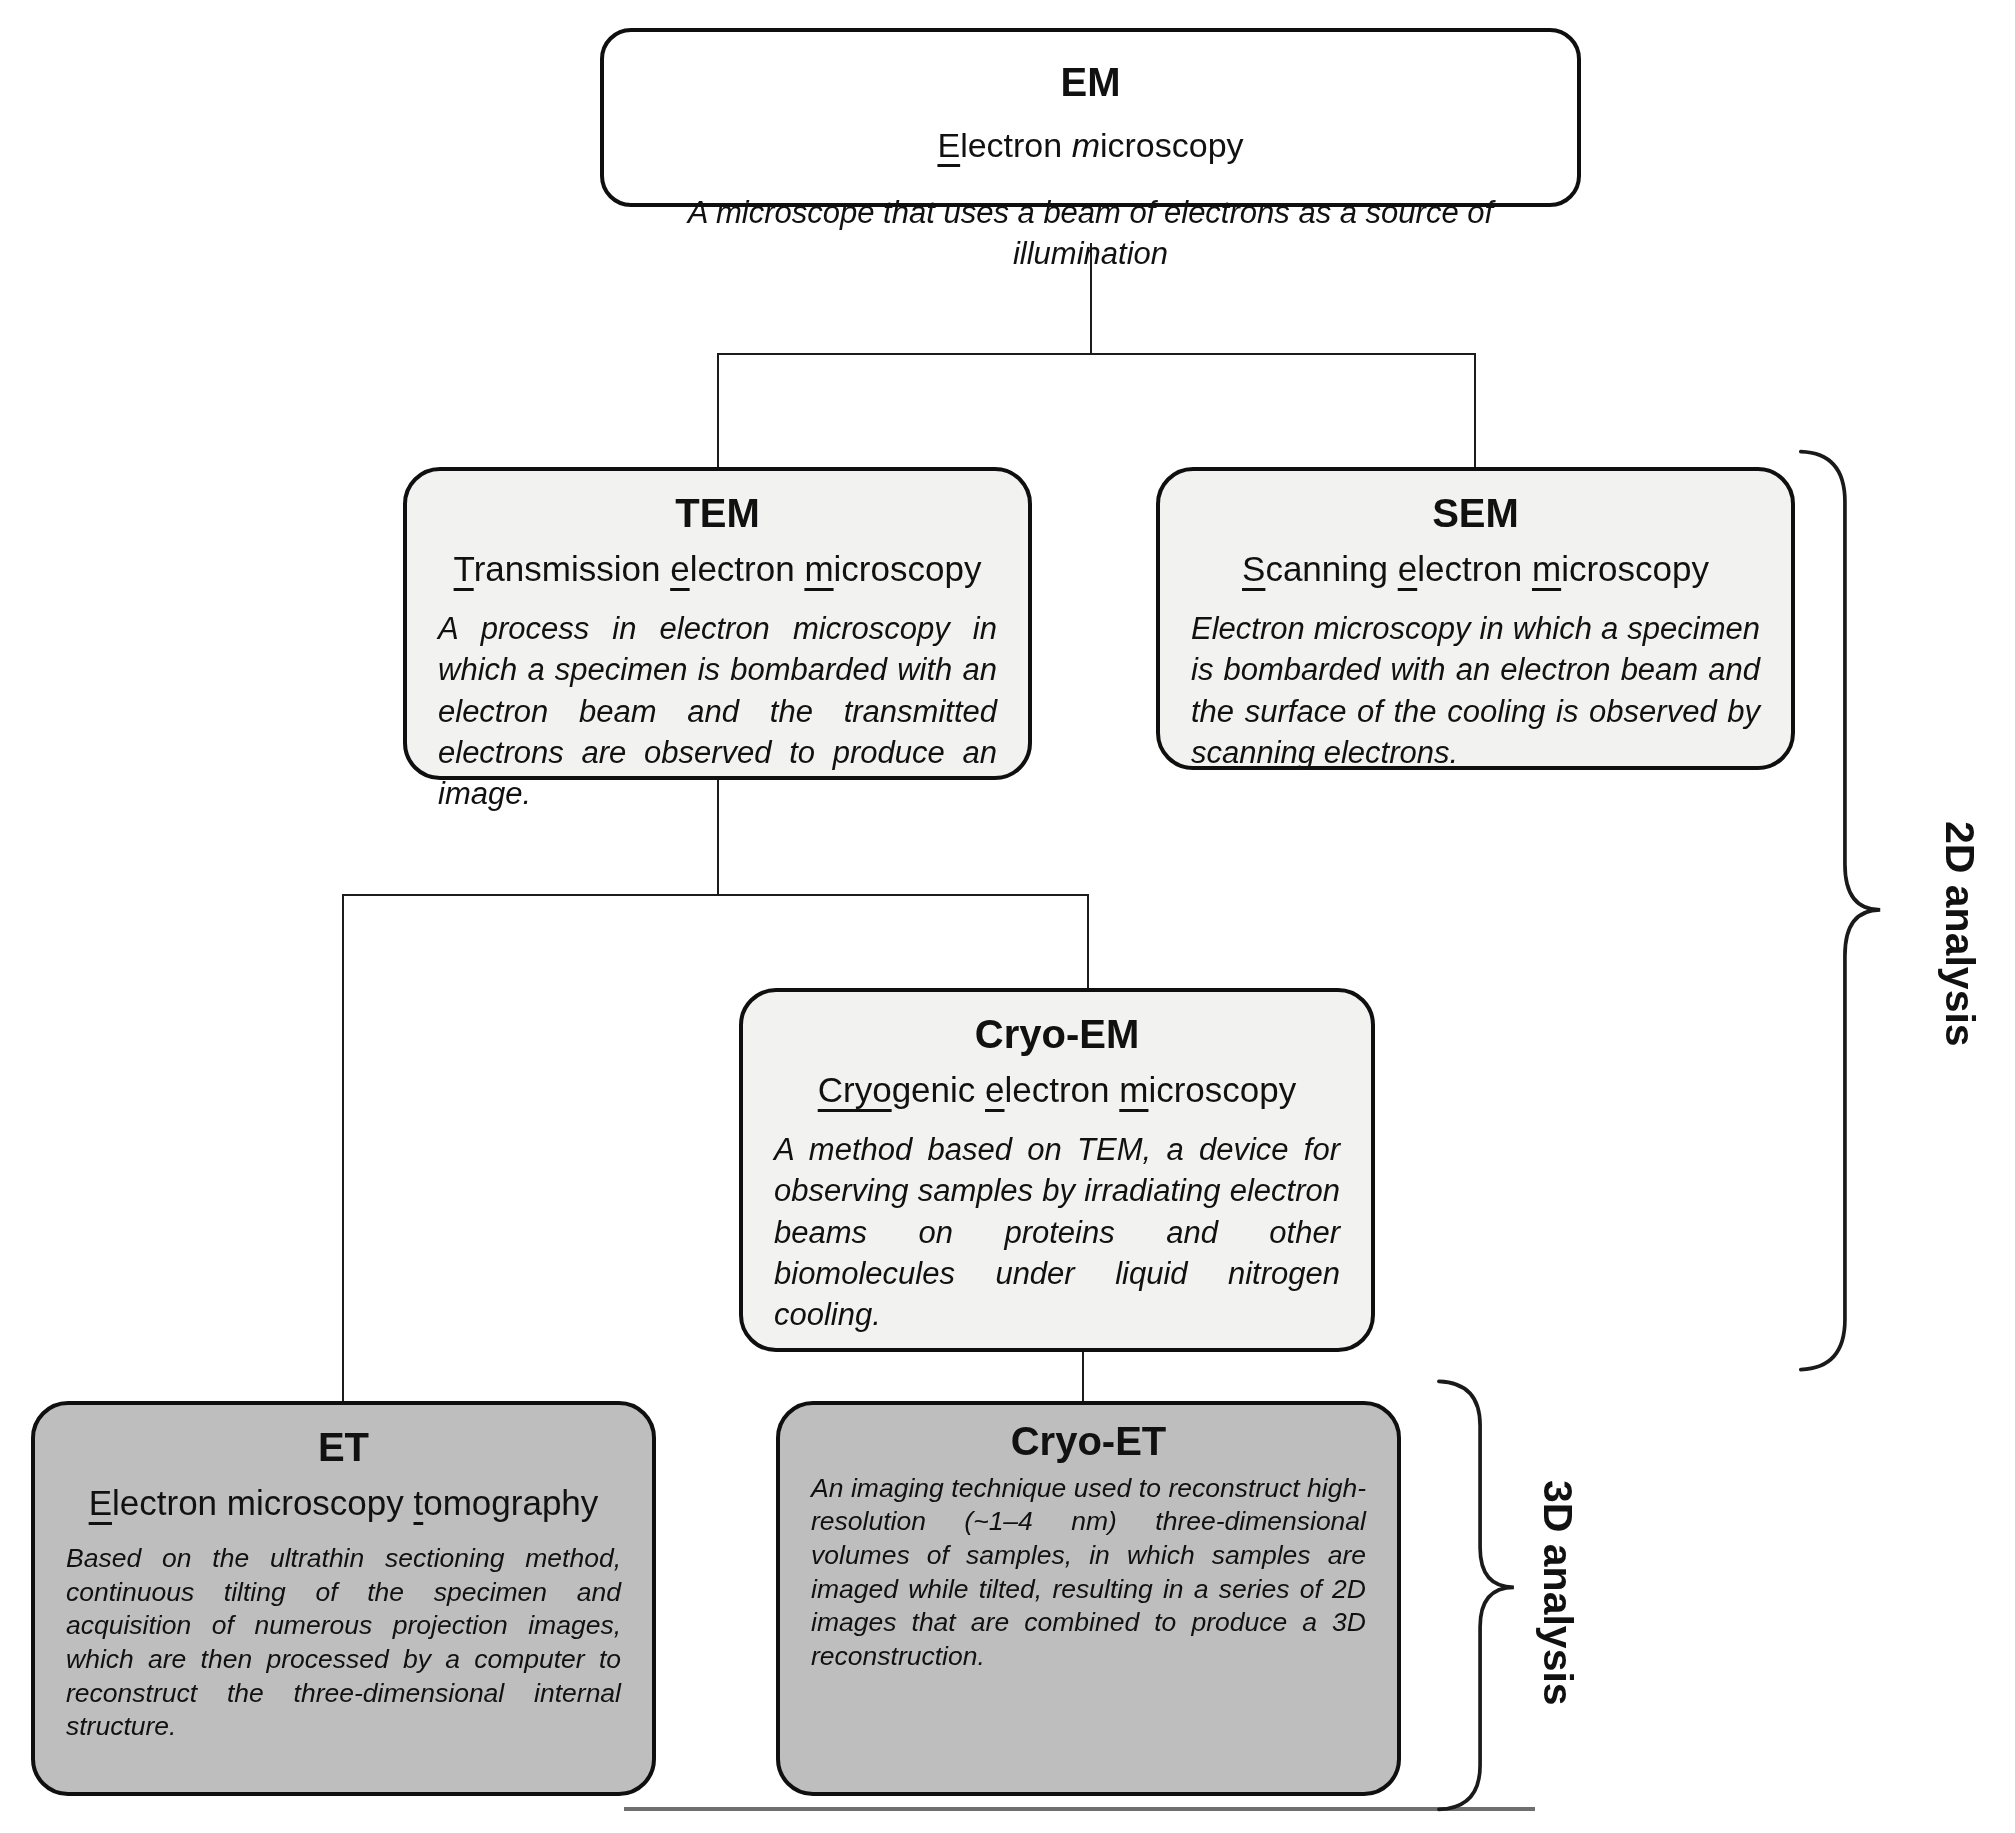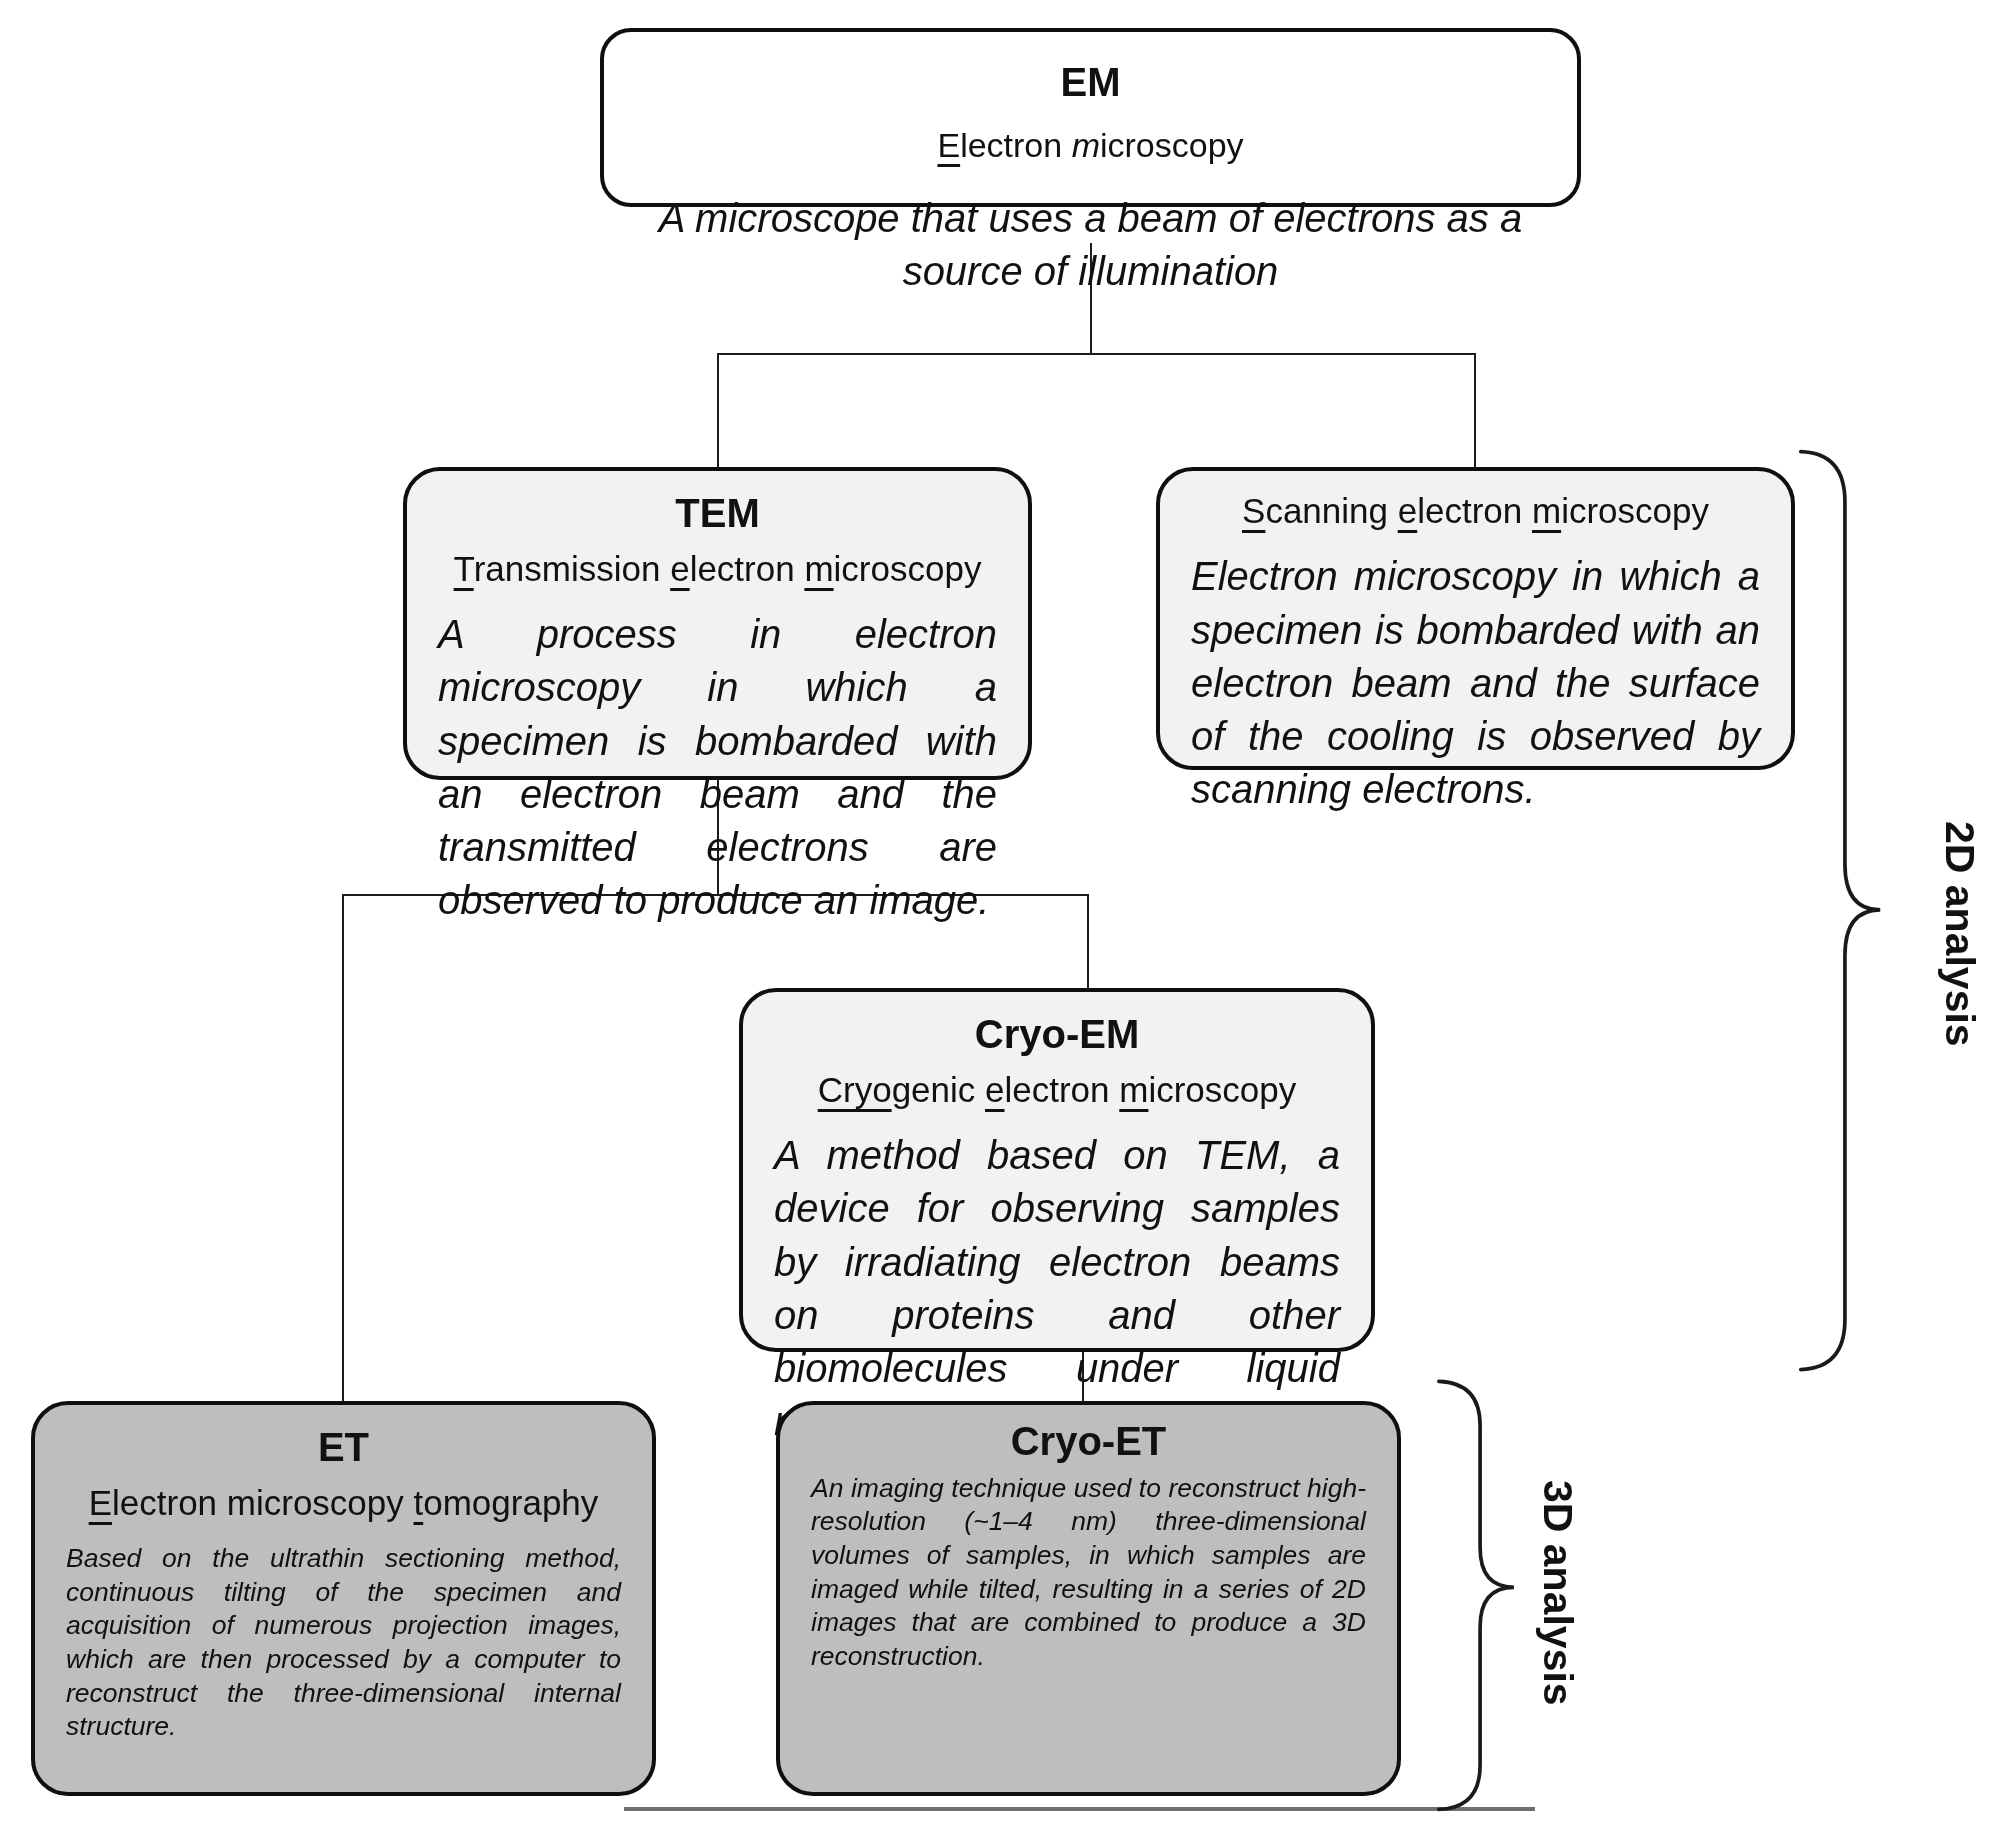--- a/index.html
+++ b/index.html
@@ -28,21 +28,21 @@
     font-weight:bold;
     line-height:1.15;
     margin-bottom:11.8px;
   }
   .box-subtitle{
     font-size:35px;
     line-height:1.22;
     margin-bottom:17.7px;
   }
   .box-body{
-    font-size:40px;
+    font-size:31px;
     font-style:italic;
     line-height:1.33;
     text-align:justify;
     text-align-last:left;
   }
   .box-body.centered{text-align:center;text-align-last:center;}
   .compact .box-body{font-size:26.5px;line-height:1.27;}
   .em-box{padding-top:26.5px;}
   .em-box .box-title{margin-bottom:20.6px;}
   .em-box .box-subtitle{font-size:34px;margin-bottom:25px;}
@@ -89,20 +89,21 @@
     <div class="box-body centered">A microscope that uses a beam of electrons as a source of illumination</div>
   </div>
 
   <div class="box light" style="left:403px;top:467px;width:629px;height:313px;">
     <div class="box-title">TEM</div>
     <div class="box-subtitle"><span class="u">T</span><span>ransmission </span><span class="u">e</span><span>lectron </span><span class="u">m</span><span>icroscopy</span></div>
     <div class="box-body">A process in electron microscopy in which a specimen is bombarded with an electron beam and the transmitted electrons are observed to produce an image.</div>
   </div>
 
   <div class="box light" style="left:1156px;top:467px;width:639px;height:303px;">
+    <div class="box-title">SEM</div>
     <div class="box-subtitle"><span class="u">S</span><span>canning </span><span class="u">e</span><span>lectron </span><span class="u">m</span><span>icroscopy</span></div>
     <div class="box-body">Electron microscopy in which a specimen is bombarded with an electron beam and the surface of the cooling is observed by scanning electrons.</div>
   </div>
 
   <div class="box light" style="left:739px;top:988px;width:636px;height:364px;">
     <div class="box-title">Cryo-EM</div>
     <div class="box-subtitle"><span class="u">Cryo</span><span>genic </span><span class="u">e</span><span>lectron </span><span class="u">m</span><span>icroscopy</span></div>
     <div class="box-body">A method based on TEM, a device for observing samples by irradiating electron beams on proteins and other biomolecules under liquid nitrogen cooling.</div>
   </div>
 

